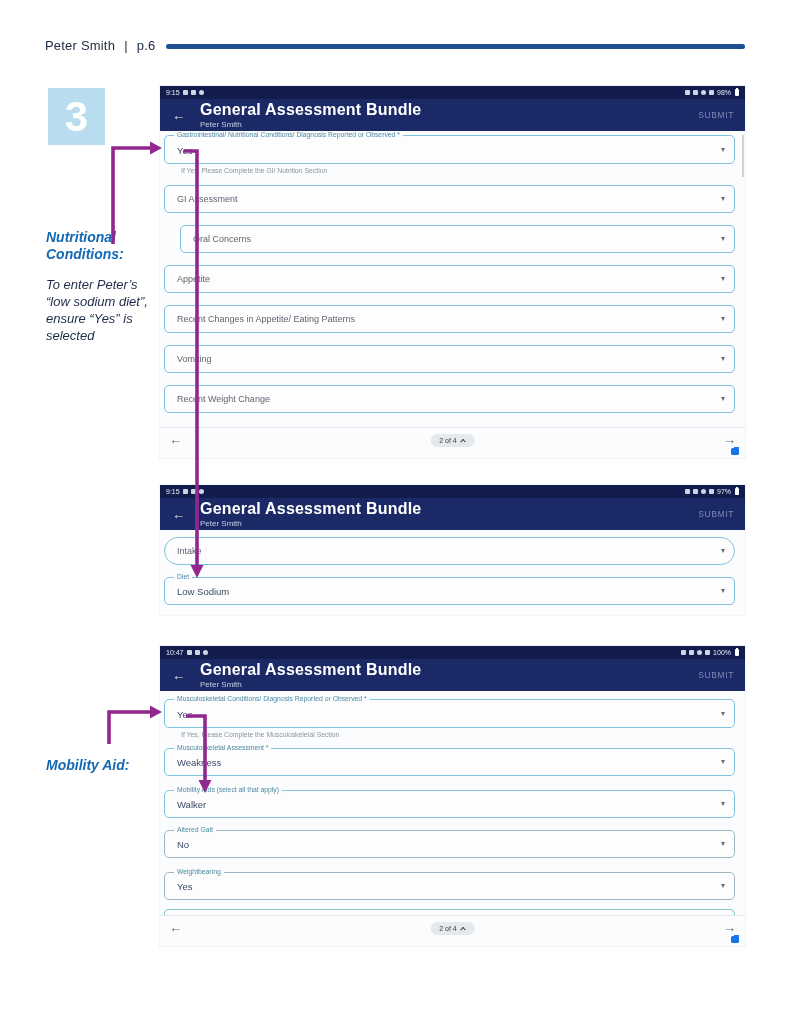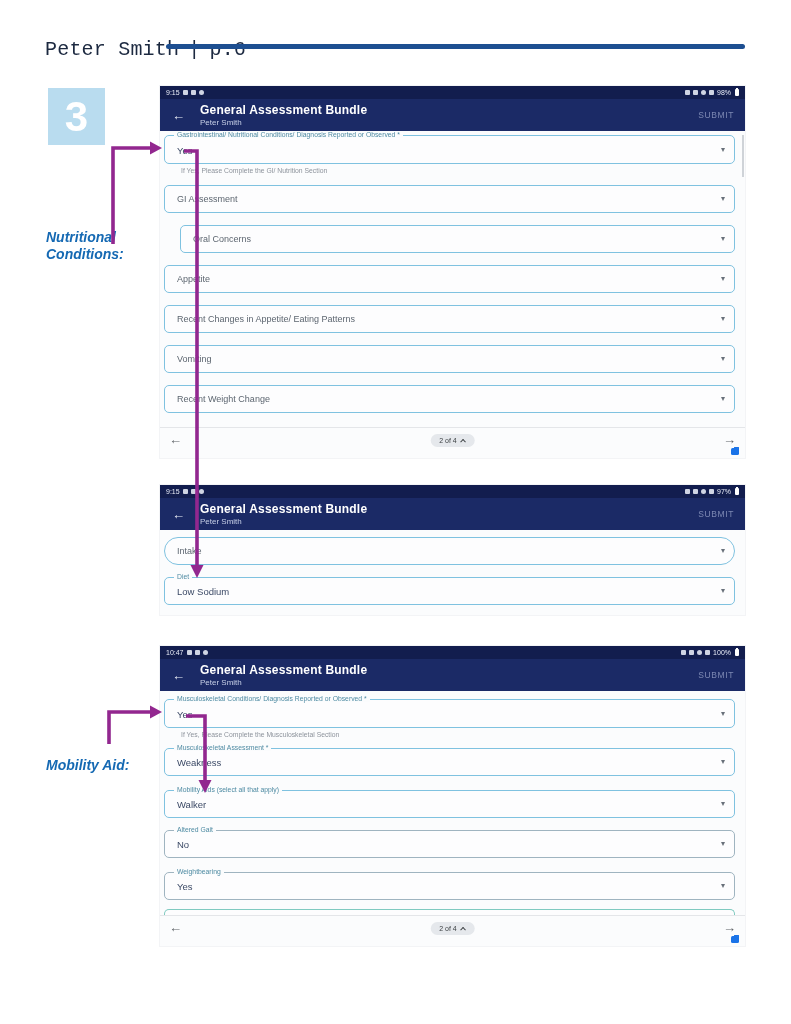--- a/index.html
+++ b/index.html
@@ -2,40 +2,40 @@
 <html><head>
 <meta charset="utf-8">
 <style>
   * { margin:0; padding:0; box-sizing:border-box; }
   html,body { background:#ffffff; }
   #page {
     position:relative; width:791px; height:1024px; background:#ffffff;
     font-family:"Liberation Sans", sans-serif; overflow:hidden;
   }
   
-  .dochead { position:absolute; left:45px; top:38px; font-size:20px; color:#1c2940; letter-spacing:.2px;font-family:Liberation Mono, monospace; }
+  .dochead { position:absolute; left:45px; top:38px; font-size:13px; color:#1c2940; letter-spacing:.2px; }
   .dochead .sep { margin:0 9px; color:#1c2940; }
   .docbar { position:absolute; left:166px; top:44px; width:579px; height:5px; background:#1d4f91; border-radius:2.5px; }
   .stepbox { position:absolute; left:48px; top:88px; width:57px; height:57px; background:#b9dcef;
              color:#ffffff; font-size:42px; font-weight:bold; display:flex; align-items:center; justify-content:center; }
   .ann-head { position:absolute; font-style:italic; font-weight:bold; font-size:14px; line-height:1.18; color:#1569b3; }
   .ann-body { position:absolute; font-style:italic; font-size:13px; line-height:1.3; color:#1e2c49; }
   
   .screen { position:absolute; left:160px; width:585px; background:#fbfcfd; box-shadow:0 0 0 1px rgba(20,40,80,.05); }
   .statusbar { position:absolute; left:0; right:0; top:0; height:13px; background:#121d4e; color:#e9edf8;
                display:flex; justify-content:space-between; align-items:center; padding:0 6px; font-size:7px; }
   .sb-left,.sb-right { display:flex; align-items:center; gap:3px; }
   .sico { width:5px; height:5px; background:#dfe4f0; border-radius:1px; display:inline-block; opacity:.92; }
   .sico.round { border-radius:50%; }
   .batt { width:4px; height:7px; background:#ffffff; border-radius:1px; position:relative; margin-left:1px; }
   .batt:before { content:""; position:absolute; top:-1.5px; left:1px; width:2px; height:1.5px; background:#fff; }
   .appheader { position:absolute; left:0; right:0; top:13px; height:32px; background:#1b2a66; color:#fff;
                display:flex; align-items:center; padding:0 12px; }
   .back { font-size:13px; color:#e8ecf5; margin-right:15px; }
-  .apptitle { font-size:12px; font-weight:bold; letter-spacing:.2px; }
+  .apptitle { font-size:16px; font-weight:bold; letter-spacing:.2px; }
   .appsub { font-size:8px; color:#c6cfe6; margin-top:1.5px; }
   .submit { position:absolute; right:11px; top:50%; transform:translateY(-50%); font-size:8.5px; color:#7d89b3; letter-spacing:.6px; }
   
   .field { position:absolute; left:4px; right:10px; height:28px; border:1.5px solid #7fc2e0; border-radius:5px; background:#fdfdfe; }
   .field.tall { height:29px; }
   .field.muted { border-color:#9fb4c0;text-align:center; }
   .flabel { position:absolute; top:-5px; left:9px; font-size:6.8px; color:#4f8ba3; background:#fbfcfd; padding:0 3px; white-space:nowrap; }
   .fvalue { position:absolute; left:12px; top:50%; transform:translateY(-50%); font-size:9.5px; color:#3c4a66; }
   .fph    { position:absolute; left:12px; top:50%; transform:translateY(-50%); font-size:9px; color:#5d6670; }
   .caret  { position:absolute; right:9px; top:50%; transform:translateY(-55%); font-size:8px; color:#68707a; }
@@ -63,20 +63,21 @@
   <div class="dochead">
     <span>Peter Smith</span><span class="sep">|</span><span>p.6</span>
   </div>
   <div class="docbar"></div>
 
   <div class="stepbox">
     <span>3</span>
   </div>
 
   <div class="ann-head" style="left:46px; top:229px; width:100px;">Nutritional Conditions:</div>
+  <div class="ann-body" style="left:46px; top:277px; width:112px;">To enter Peter’s “low sodium diet”, ensure “Yes” is selected</div>
   <div class="ann-head" style="left:46px; top:757px; width:110px;">Mobility Aid:</div>
 
   <div class="screen" style="top:86px; height:372px;">
     <div class="statusbar">
       <div class="sb-left">
         <span>9:15</span>
         <span class="sico"></span>
         <span class="sico"></span>
         <span class="sico round"></span>
       </div>

